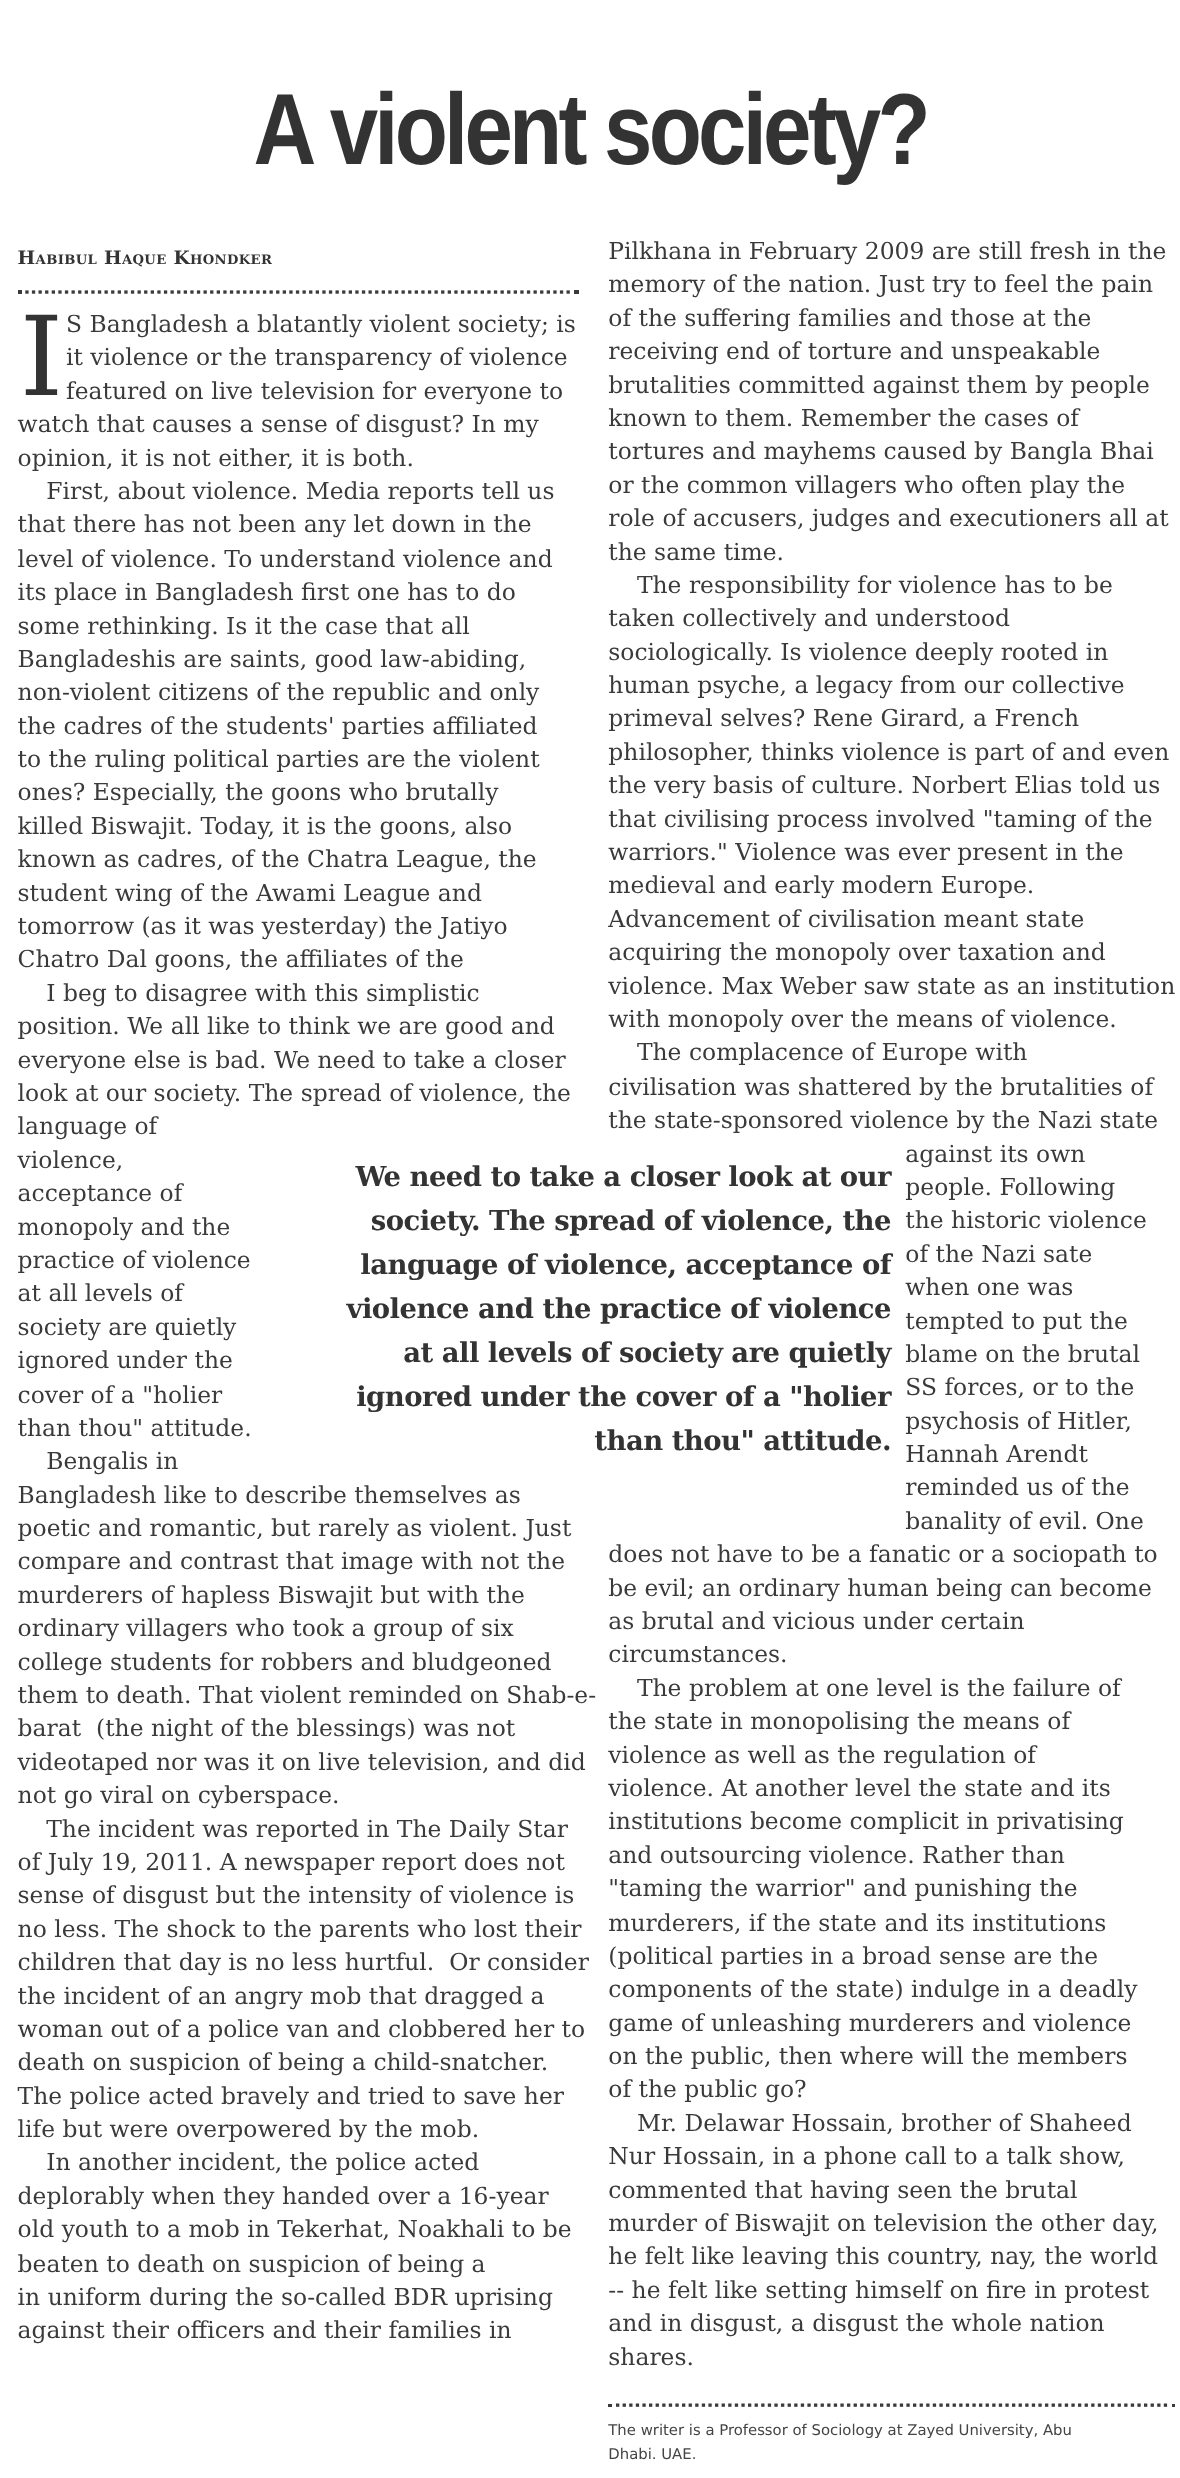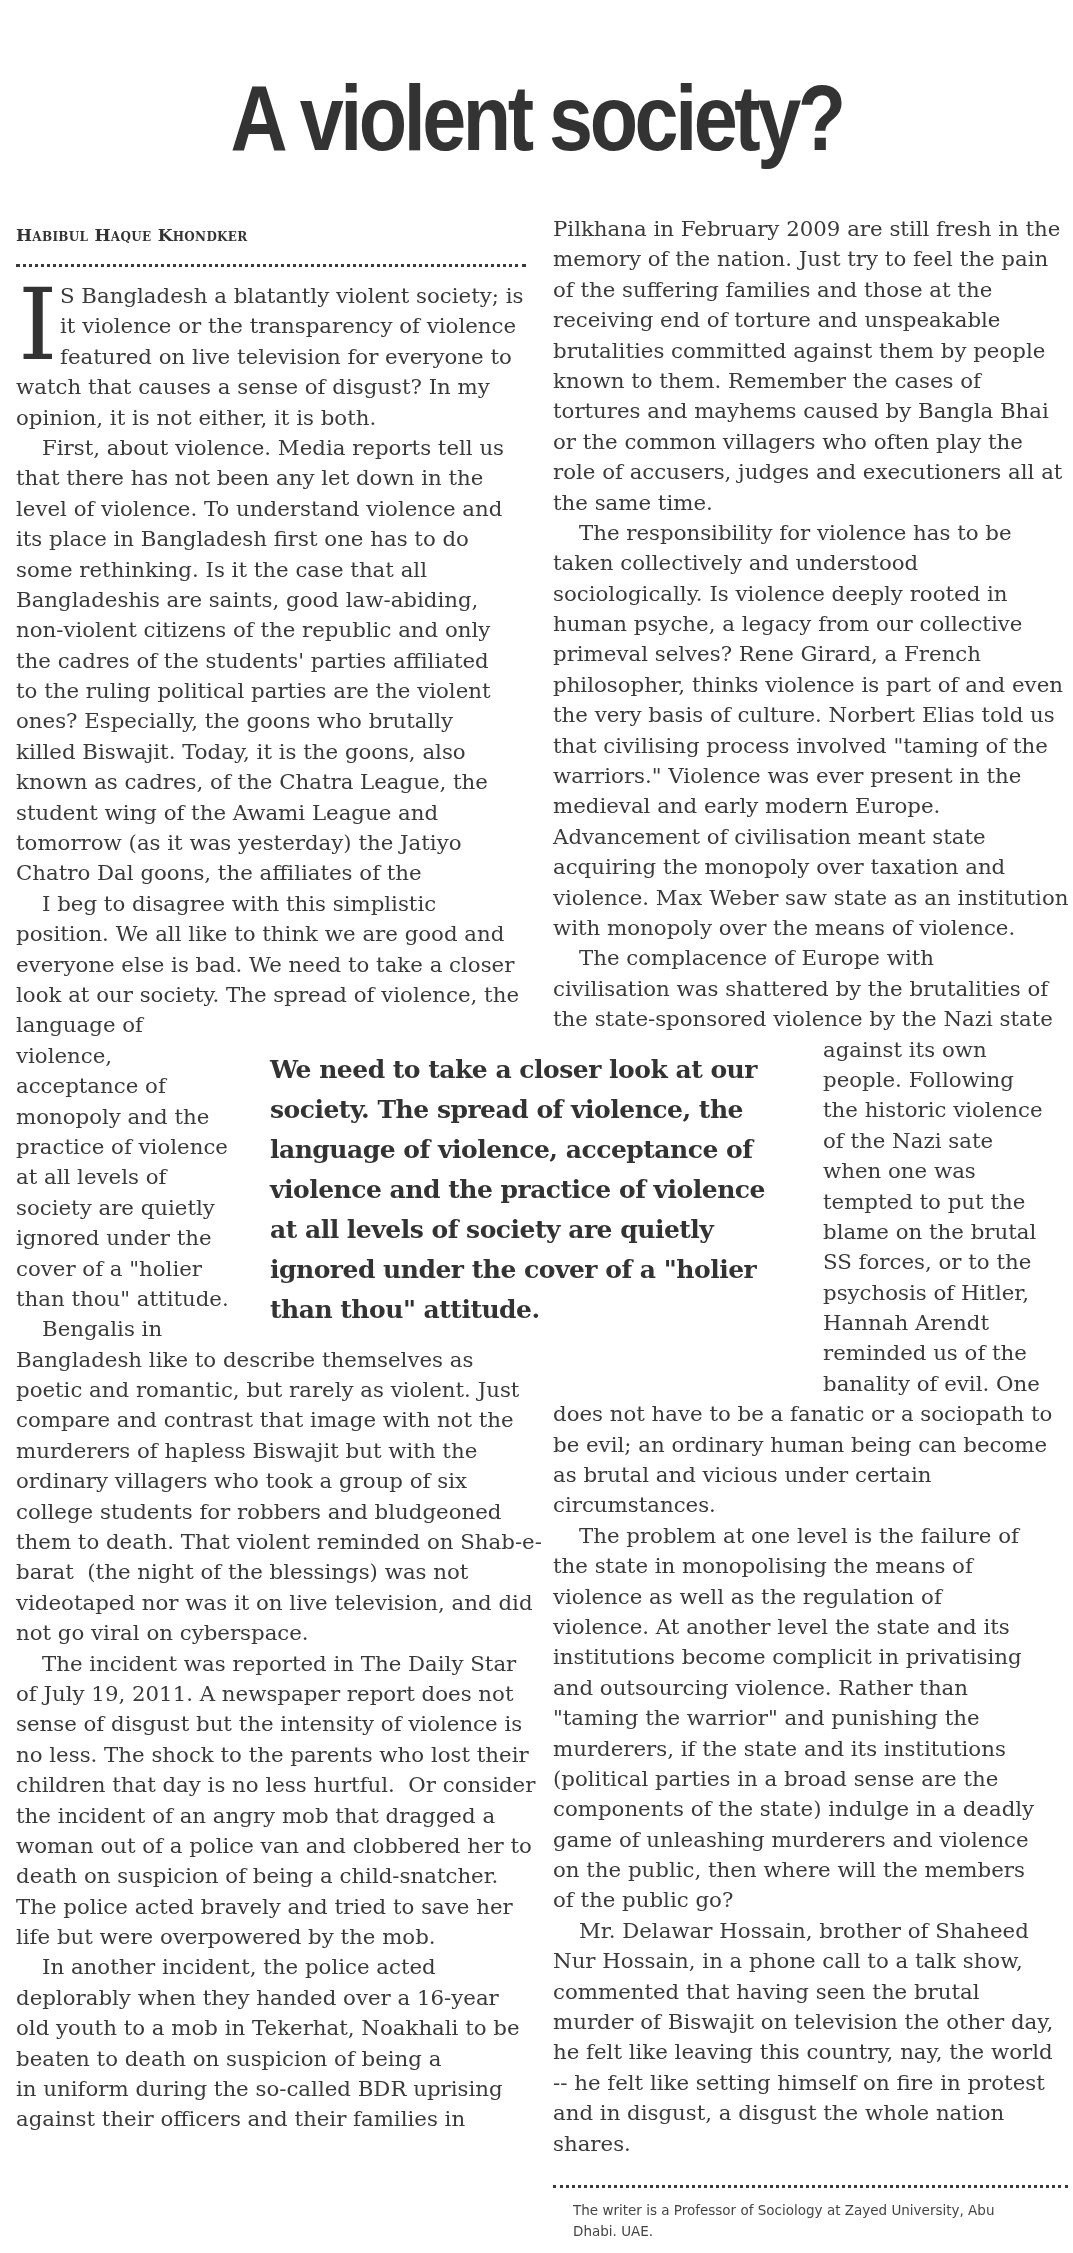--- a/index.html
+++ b/index.html
@@ -63,41 +63,40 @@
     font-family: "DejaVu Serif", "Liberation Serif", serif;
   }
   .dc-line { padding-left: 44px; }
   .narrow-l { width: 210px; }
   .narrow-r { padding-left: 270px; }
   .pullquote {
     position: absolute;
     left: 270px;
     top: 1050px;
     width: 540px;
-    text-align: left;
+    text-align: right;
     font-family: "DejaVu Serif", "Liberation Serif", serif;
     font-weight: bold;
     font-size: 25px;
     line-height: 40px;
     color: #333333;
     letter-spacing: -0.5px;
   }
   .pq-line { display: block; white-space: pre; }
   .footer-dots {
     border-top: 3px dotted #3a3a3a;
     margin-top: 26px;
     margin-bottom: 12px;
     height: 0;
   }
   .footnote {
     font-family: "DejaVu Sans", "Liberation Sans", sans-serif;
     font-size: 13.5px;
     line-height: 21px;
     color: #444;
-    margin-left: 20px;
   }
 </style>
 </head>
 <body>
 
 <h1 class="title">A violent society?</h1>
 
 <div class="col col-left">
   <div class="byline">Habibul Haque Khondker</div>
   <div class="dots"></div>

